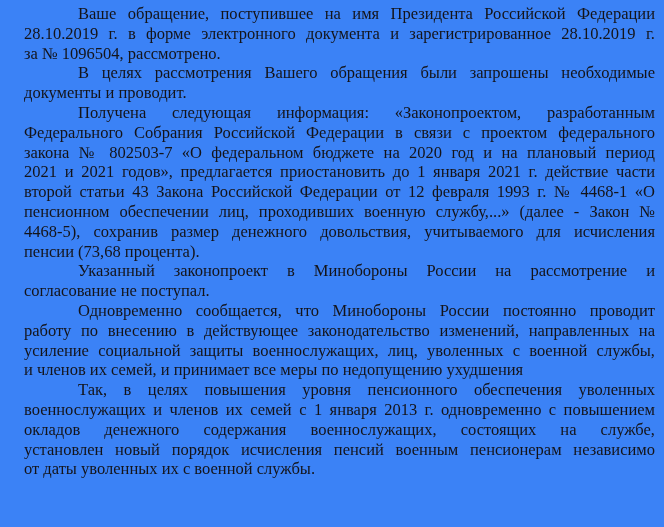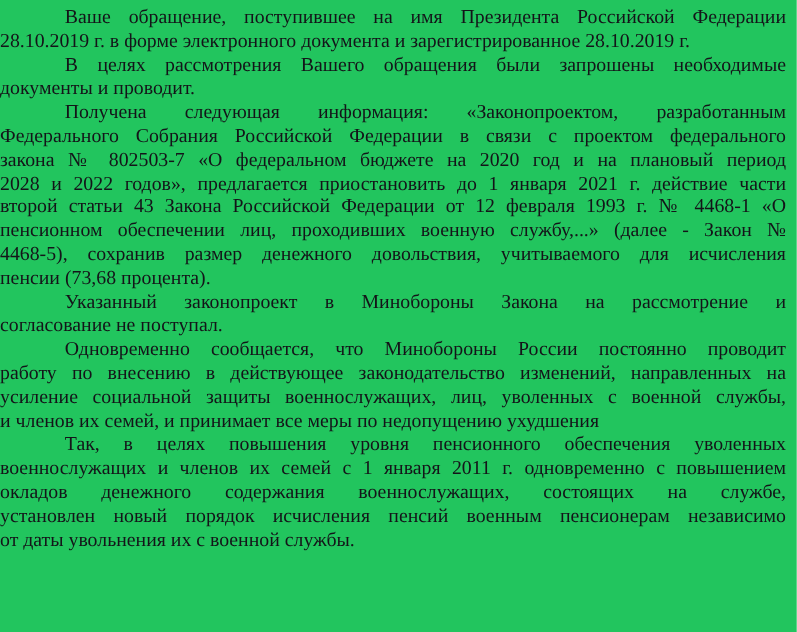--- a/index.html
+++ b/index.html
@@ -4,22 +4,22 @@
 <style>
   html, body { margin: 0; padding: 0; }
   body {
     width: 664px; height: 527px;
     background: #ffffff;
     overflow: hidden;
   }
   .page {
     box-sizing: border-box;
     width: 664px; height: 527px;
-    padding: 4px 9px 0 0;
-    background: #22c55e;
+    padding: 4px 9px 0 24px;
+    background: #3b82f6;
     color: #141419;
     font-family: "Liberation Serif", "DejaVu Serif", serif;
     font-size: 16.5px;
     line-height: 19.8px;
   }
   .para { margin: 0; }
   .ln {
     height: 19.8px;
     overflow: hidden;
     text-align: justify;
@@ -30,51 +30,52 @@
   .para .ln:last-child { text-align-last: left; }
 </style>
 </head>
 <body>
 
 <div class="page">
 
   <div class="para">
     <div class="ln">Ваше обращение,  поступившее на имя Президента Российской Федерации</div>
     <div class="ln">28.10.2019 г. в форме электронного документа и зарегистрированное 28.10.2019 г.</div>
+    <div class="ln">за № 1096504, рассмотрено.</div>
   </div>
 
   <div class="para">
     <div class="ln">В целях рассмотрения Вашего обращения были запрошены необходимые</div>
     <div class="ln">документы и проводит.</div>
   </div>
 
   <div class="para">
     <div class="ln">Получена следующая информация: «Законопроектом, разработанным</div>
     <div class="ln">Федерального Собрания Российской Федерации в связи с проектом федерального</div>
     <div class="ln">закона № 802503-7 «О федеральном бюджете на 2020 год и на плановый период</div>
-    <div class="ln">2028 и 2022 годов», предлагается приостановить до 1 января 2021 г. действие части</div>
+    <div class="ln">2021 и 2021 годов», предлагается приостановить до 1 января 2021 г. действие части</div>
     <div class="ln">второй статьи 43 Закона Российской Федерации от 12 февраля 1993 г. № 4468-1 «О</div>
     <div class="ln">пенсионном обеспечении лиц, проходивших военную службу,...» (далее - Закон №</div>
     <div class="ln">4468-5), сохранив размер денежного довольствия, учитываемого для исчисления</div>
     <div class="ln">пенсии (73,68 процента).</div>
   </div>
 
   <div class="para">
-    <div class="ln">Указанный законопроект в Минобороны Закона на рассмотрение и</div>
+    <div class="ln">Указанный законопроект в Минобороны России на рассмотрение и</div>
     <div class="ln">согласование не поступал.</div>
   </div>
 
   <div class="para">
     <div class="ln">Одновременно сообщается, что Минобороны России постоянно проводит</div>
     <div class="ln">работу по внесению в действующее законодательство изменений, направленных на</div>
     <div class="ln">усиление социальной защиты военнослужащих, лиц, уволенных с военной службы,</div>
     <div class="ln">и членов их семей, и принимает все меры по недопущению ухудшения</div>
   </div>
 
   <div class="para">
     <div class="ln">Так, в целях повышения уровня пенсионного обеспечения уволенных</div>
-    <div class="ln">военнослужащих и членов их семей с 1 января 2011 г. одновременно с повышением</div>
+    <div class="ln">военнослужащих и членов их семей с 1 января 2013 г. одновременно с повышением</div>
     <div class="ln">окладов денежного содержания военнослужащих, состоящих на службе,</div>
     <div class="ln">установлен новый порядок исчисления пенсий военным пенсионерам независимо</div>
-    <div class="ln">от даты увольнения их с военной службы.</div>
+    <div class="ln">от даты уволенных их с военной службы.</div>
   </div>
 
 </div>
 
 </body></html>

